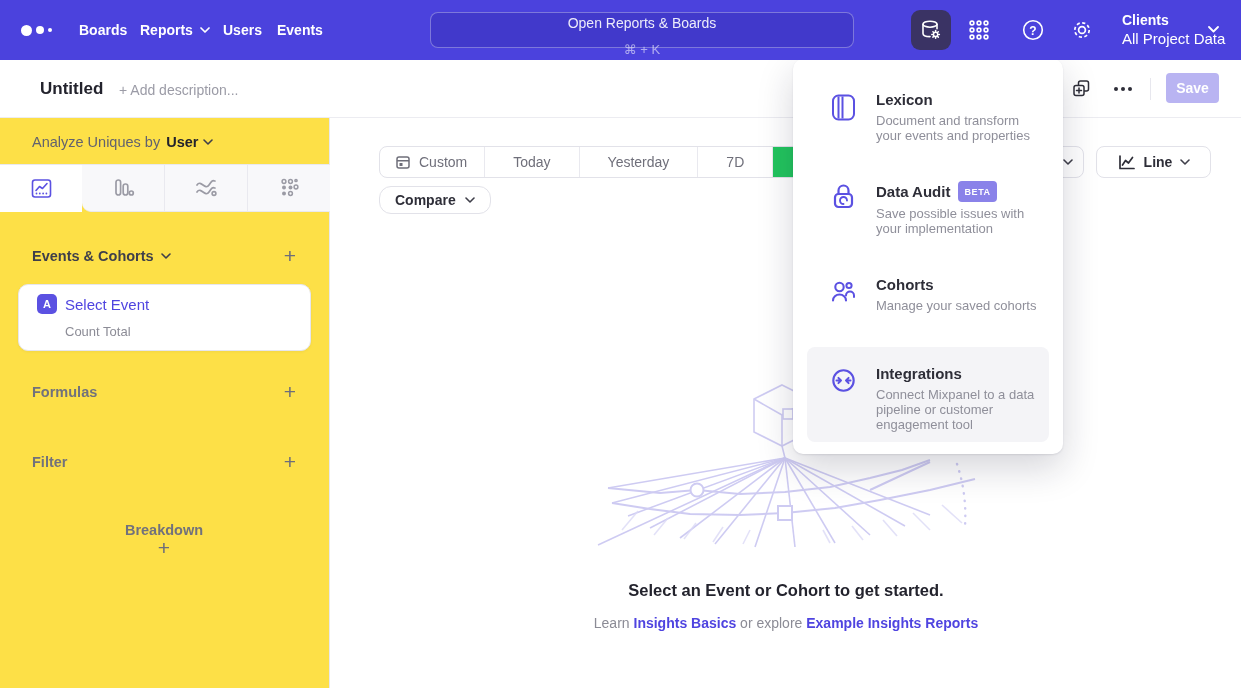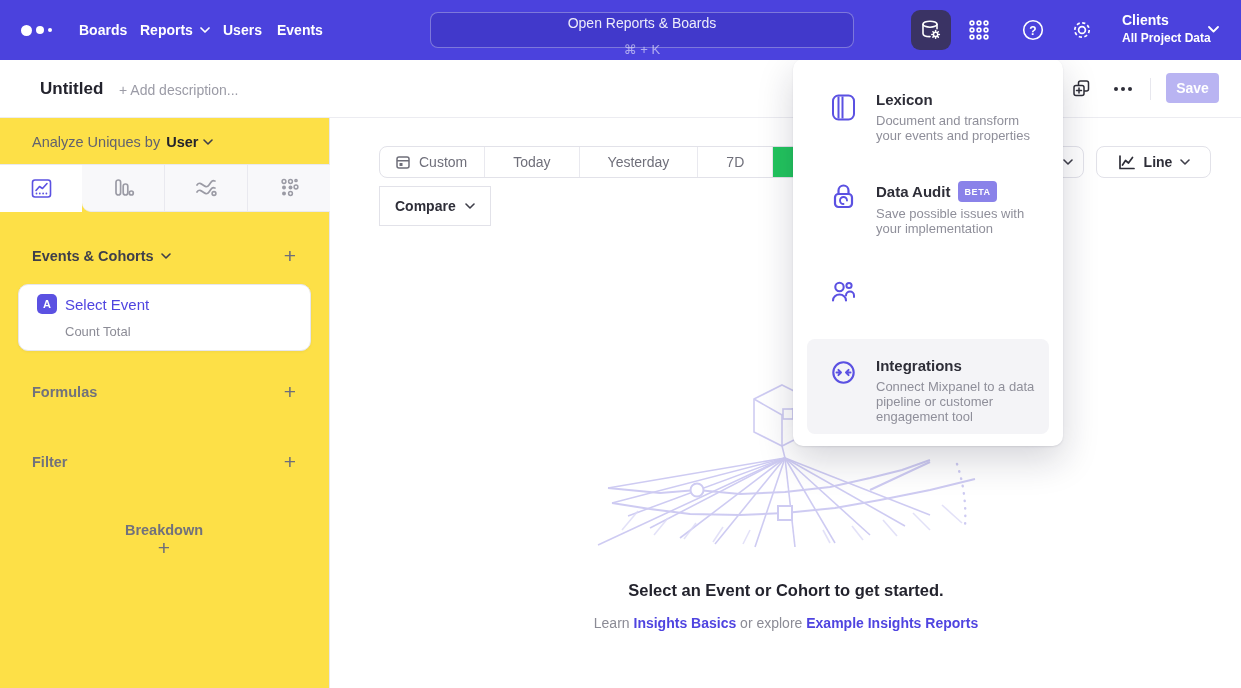--- a/index.html
+++ b/index.html
@@ -22,21 +22,21 @@
     color:#ffffff; font-size:14px; font-weight:600; cursor:pointer;margin-left:12px; }
   .search { position:absolute; left:430px; top:12px; width:424px; height:36px;
     background:rgba(23,16,120,0.18); border:1px solid rgba(255,255,255,0.32); border-radius:8px;
     display:flex; align-items:center; justify-content:center; gap:11px; color:rgba(255,255,255,0.9);
     font-size:14px; cursor:text;flex-direction:column; }
   .search .shortcut { color:rgba(255,255,255,0.55); font-size:13px; }
   .tb-btn { position:absolute; display:flex; align-items:center; justify-content:center; cursor:pointer; border-radius:9px; }
   .tb-btn.active { background:#3a3364; }
   .account { position:absolute; left:1122px; top:11px; color:#fff; cursor:pointer; }
   .account .org { font-size:14px; font-weight:700; line-height:19px; }
-  .account .proj { font-size:12px; font-weight:700; line-height:17px; }
+  .account .proj { font-size:15px; font-weight:400; line-height:17px; }
   .account-caret { position:absolute; left:1208px; top:26px; }
 
   
   .page-header { position:absolute; top:60px; left:0; width:1241px; height:58px; background:#fff;
     border-bottom:1px solid #ececf1; z-index:10; }
   .report-title { position:absolute; left:40px; top:19px; font-size:17px; font-weight:700; color:#23232d; }
   .desc-placeholder { position:absolute; left:119px; top:22px; font-size:14px; color:#9b9ba6; cursor:text; }
   .hdr-icon-btn { position:absolute; cursor:pointer; color:#3a3a45; }
   .hdr-divider { position:absolute; left:1150px; top:18px; width:1px; height:22px; background:#e7e7ee; }
   .save-btn { position:absolute; left:1166px; top:13px; width:53px; height:30px; background:#b9b4f2;
@@ -72,22 +72,22 @@
   .event-sub { position:absolute; left:46px; top:39px; font-size:13px; color:#8c8c96; cursor:pointer; }
 
   
   .main { position:absolute; top:118px; left:331px; width:910px; height:570px; background:#fff; }
   .date-control { position:absolute; left:48px; top:28px; height:32px; display:flex; align-items:stretch;
     border:1px solid #e2e2e9; border-radius:8px; background:#fff; overflow:hidden; }
   .seg { display:flex; align-items:center; justify-content:center; gap:8px; font-size:14px;
     color:#6f6f7a; cursor:pointer; border-left:1px solid #e9e9ef; padding:0 28px; white-space:nowrap; }
   .seg:first-child { border-left:none; padding:0 17px 0 15px; }
   .seg.selected { background:#22c55e; color:#23232d; font-weight:400; }
-  .compare-btn { position:absolute; left:48px; top:68px; height:40px; padding:0 15px; background:#fff;
-    border:1px solid #e2e2e9; border-radius:0; display:flex; align-items:center; gap:9px;
+  .compare-btn { position:absolute; left:48px; top:68px; height:28px; padding:0 15px; background:#fff;
+    border:1px solid #e2e2e9; border-radius:12px; display:flex; align-items:center; gap:9px;
     font-size:14px; font-weight:600; color:#2e2e38; cursor:pointer; }
   .interval-dd { position:absolute; left:669px; top:28px; width:84px; height:32px; background:#fff;
     border:1px solid #e2e2e9; border-radius:8px; display:flex; align-items:center; justify-content:flex-end;
     padding-right:10px; cursor:pointer; }
   .charttype-btn { position:absolute; left:765px; top:28px; width:115px; height:32px; background:#fff;
     border:1px solid #e2e2e9; border-radius:8px; display:flex; align-items:center; justify-content:center;
     gap:8px; font-size:14px; font-weight:600; color:#2e2e38; cursor:pointer; }
   .wireframe { position:absolute; left:249px; top:254px; pointer-events:none; }
   .empty-state { position:absolute; top:463px; left:0; width:910px; text-align:center; }
   .empty-title { font-size:16.5px; font-weight:700; color:#23232d; }
@@ -462,20 +462,26 @@
 
   <div class="menu-item mi-gap3">
     <span class="mi-icon">
       <svg width="27" height="27" viewBox="0 0 27 27">
         <circle cx="9.5" cy="9" r="4.2" fill="none" stroke="currentColor" stroke-width="2.1"></circle>
         <path d="M3 22.5 a6.5 6 0 0 1 13 0" fill="none" stroke="currentColor" stroke-width="2.1" stroke-linecap="round"></path>
         <circle cx="19" cy="7.5" r="2.6" fill="none" stroke="currentColor" stroke-width="2"></circle>
         <path d="M16 17.5 a4 4 0 0 1 8 0 v1.5" fill="none" stroke="currentColor" stroke-width="2" stroke-linecap="round"></path>
       </svg>
     </span>
+    <div>
+      <div class="mi-title">
+          <span>Cohorts</span>
+        </div>
+      <div class="mi-desc">Manage your saved cohorts</div>
+    </div>
   </div>
 
   <div class="menu-item highlighted">
     <span class="mi-icon">
       <svg width="27" height="27" viewBox="0 0 27 27">
         <circle cx="13.5" cy="13.5" r="10.2" fill="none" stroke="currentColor" stroke-width="2.1"></circle>
         <path d="M6.5 13.5 h4.5 M11 13.5 l-2.6 -2.6 M11 13.5 l-2.6 2.6" fill="none" stroke="currentColor" stroke-width="2" stroke-linecap="round" stroke-linejoin="round"></path>
         <path d="M20.5 13.5 h-4.5 M16 13.5 l2.6 -2.6 M16 13.5 l2.6 2.6" fill="none" stroke="currentColor" stroke-width="2" stroke-linecap="round" stroke-linejoin="round"></path>
       </svg>
     </span>

